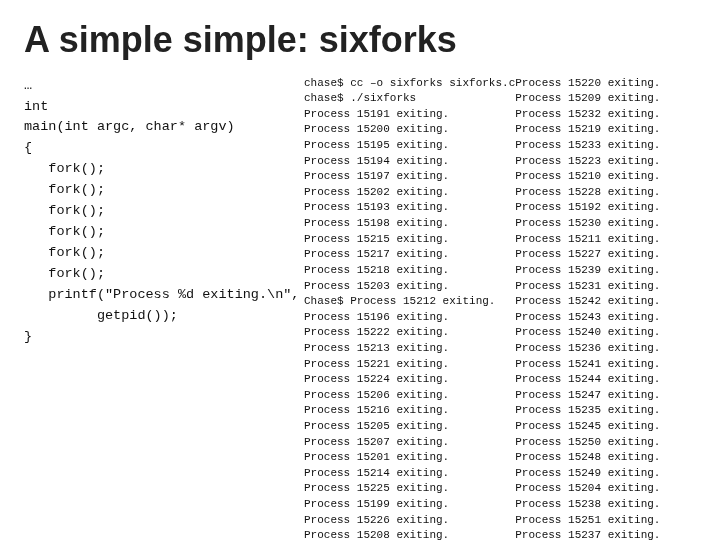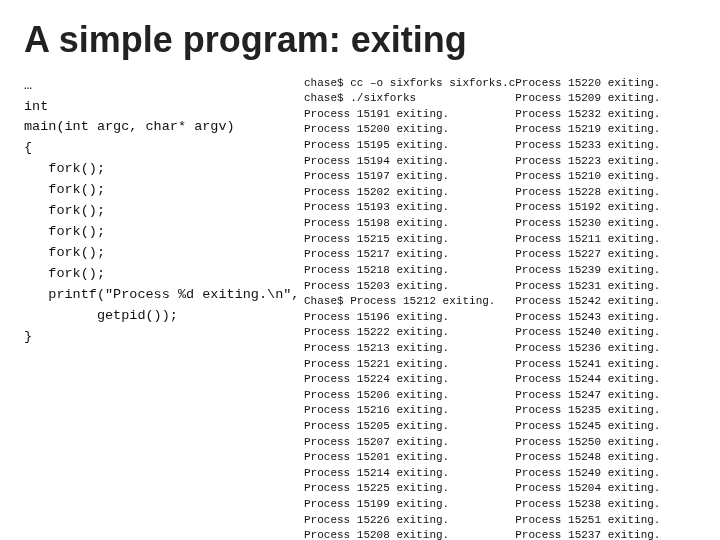--- a/index.html
+++ b/index.html
@@ -60,21 +60,21 @@
       color: #111;
       line-height: 1.42;
       white-space: pre;
       margin-left: 0px;
     }
   </style>
 </head>
 <body>
 
 <div class="container">
-  <div class="title">A simple program: exiting</div>
+  <div class="title">A simple simple: sixforks</div>
   <div class="content-row">
     <div class="code-block">…
 int
 main(int argc, char* argv)
 {
    fork();
    fork();
    fork();
    fork();
    fork();

